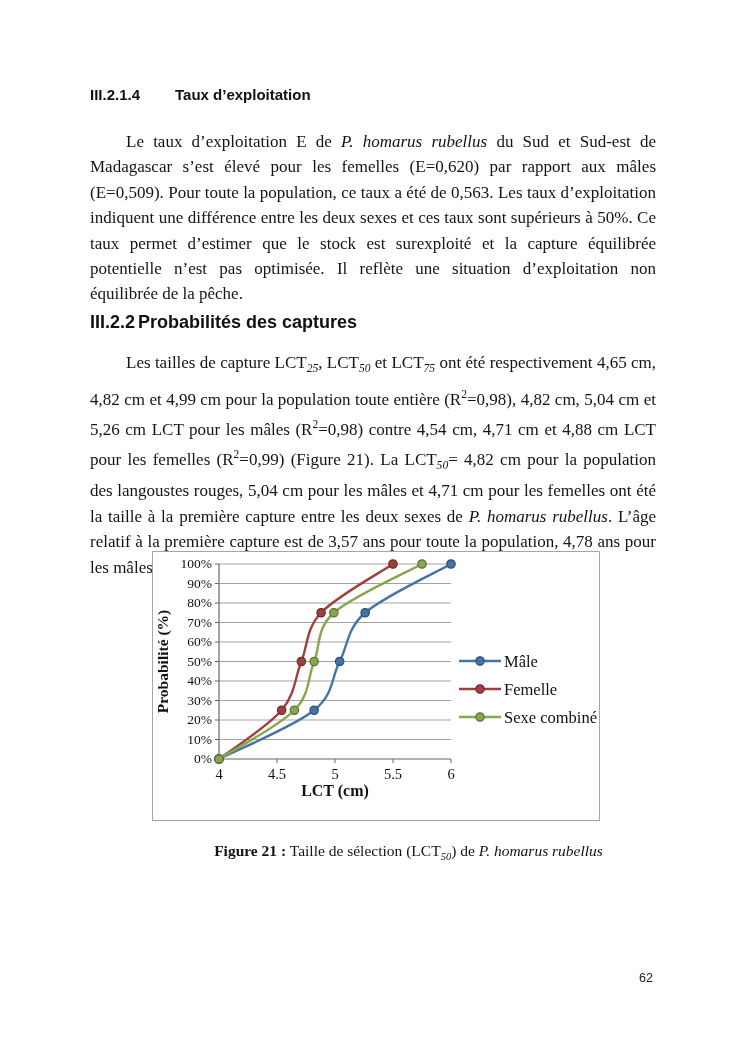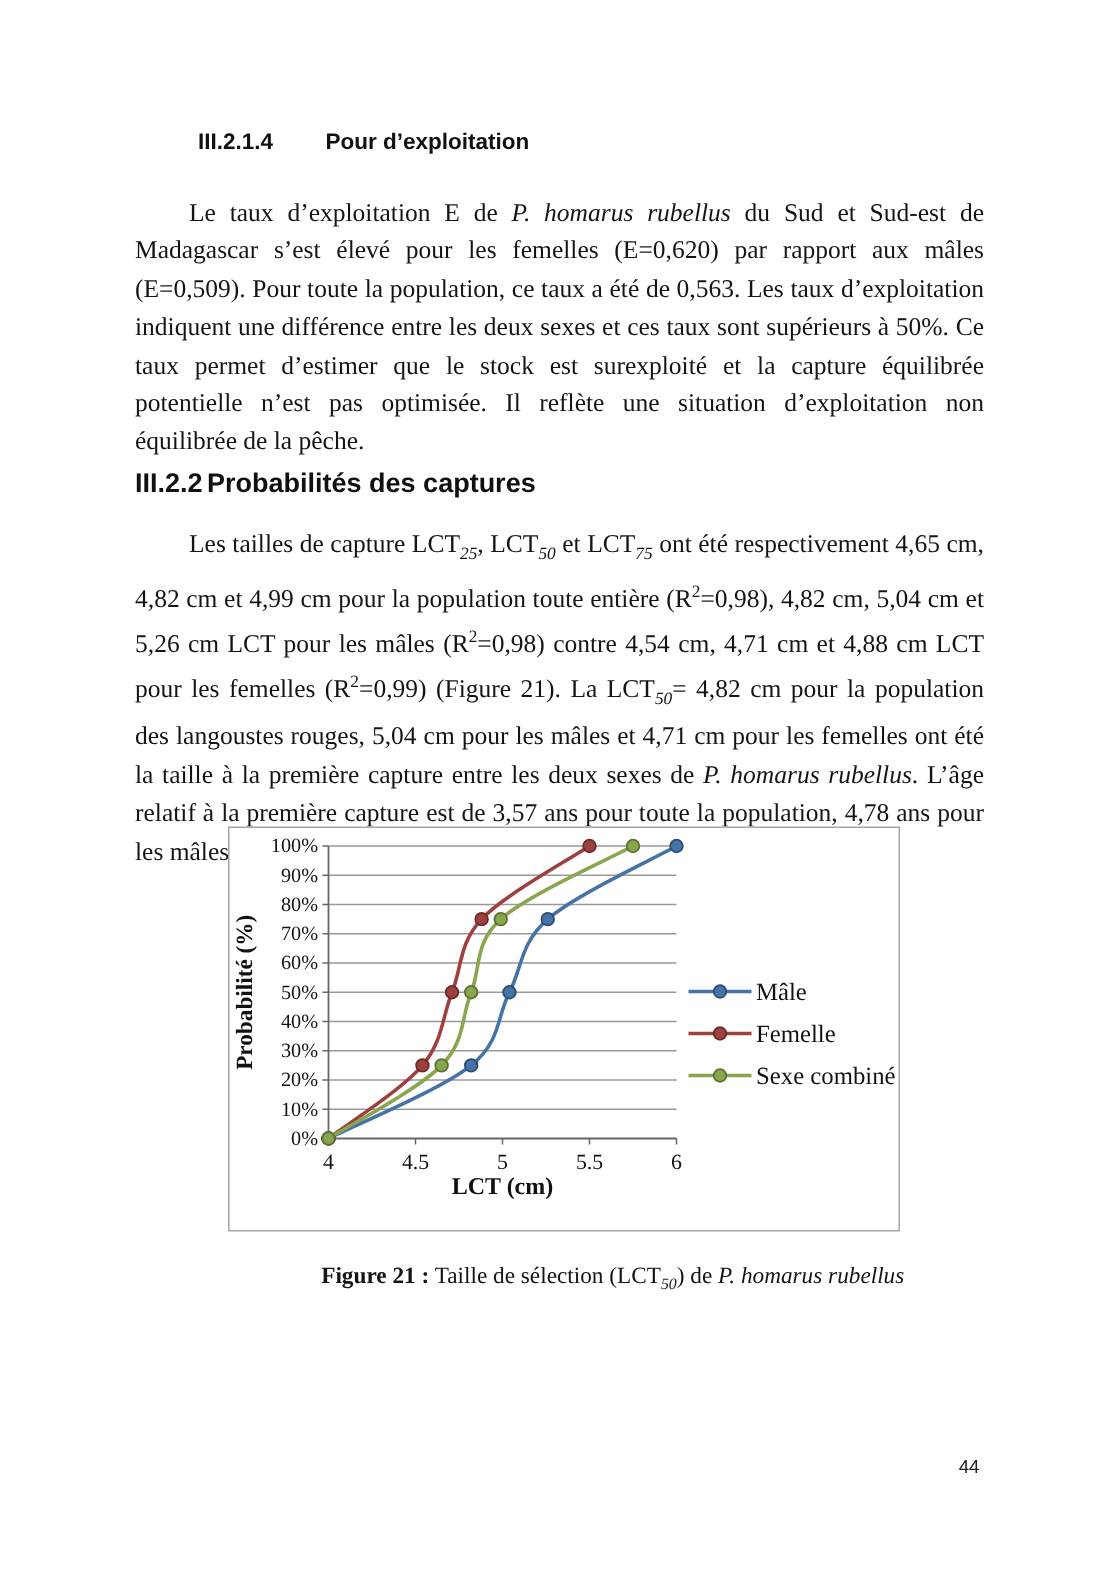--- a/index.html
+++ b/index.html
@@ -6,21 +6,21 @@
   .page{
     position:relative;width:745px;height:1053px;background:#fff;
     font-family:"Liberation Serif","DejaVu Serif",serif;color:#141414;
     overflow:hidden;
   }
   .h1{
     position:absolute;left:90px;top:86px;margin:0;
     font-family:"Liberation Sans","DejaVu Sans",sans-serif;
     font-weight:bold;font-size:15px;color:#111;
   }
-  .h1 .num{display:inline-block;width:85px;margin-left:42px;}
+  .h1 .num{display:inline-block;width:85px;}
   .h2{
     position:absolute;left:90px;top:312px;margin:0;
     font-family:"Liberation Sans","DejaVu Sans",sans-serif;
     font-weight:bold;font-size:18px;color:#111;
   }
   .h2 .num{margin-right:3px;}
   .para{
     position:absolute;left:90px;width:566px;margin:0;
     font-size:17px;line-height:25.4px;text-align:justify;text-indent:36px;
   }
@@ -41,21 +41,21 @@
     position:absolute;top:971px;right:92px;
     font-family:"Liberation Sans","DejaVu Sans",sans-serif;font-size:12.5px;color:#222;
   }
 </style>
 </head>
 <body>
 
 <div class="page">
 
   <h1 class="h1">
-    <span class="num">III.2.1.4</span><span>Pour d’exploitation</span>
+    <span class="num">III.2.1.4</span><span>Taux d’exploitation</span>
   </h1>
 
   <p class="para" id="para1"><span>Le taux d’exploitation E de </span><i>P. homarus rubellus</i><span> du Sud et Sud-est de Madagascar s’est élevé pour les femelles (E=0,620) par rapport aux mâles (E=0,509). Pour toute la population, ce taux a été de 0,563. Les taux d’exploitation indiquent une différence entre les deux sexes et ces taux sont supérieurs à 50%. Ce taux permet d’estimer que le stock est surexploité et la capture équilibrée potentielle n’est pas optimisée. Il reflète une situation d’exploitation non équilibrée de la pêche.</span></p>
 
   <h2 class="h2">
     <span class="num">III.2.2</span><span>Probabilités des captures</span>
   </h2>
 
   <p class="para" id="para2"><span>Les tailles de capture LCT</span><sub>25</sub><span>, LCT</span><sub>50</sub><span> et LCT</span><sub>75</sub><span> ont été respectivement 4,65 cm, 4,82 cm et 4,99 cm pour la population toute entière (R</span><sup>2</sup><span>=0,98), 4,82 cm, 5,04 cm et 5,26 cm LCT pour les mâles (R</span><sup>2</sup><span>=0,98) contre 4,54 cm, 4,71 cm et 4,88 cm LCT pour les femelles (R</span><sup>2</sup><span>=0,99) (Figure 21). La LCT</span><sub>50</sub><span>= 4,82 cm pour la population des langoustes rouges, 5,04 cm pour les mâles et 4,71 cm pour les femelles ont été la taille à la première capture entre les deux sexes de </span><i>P. homarus rubellus</i><span>. L’âge relatif à la première capture est de 3,57 ans pour toute la population, 4,78 ans pour les mâles et 2,87 ans pour les femelles.</span></p>
 
@@ -132,15 +132,15 @@
           <circle cx="327" cy="137" r="4.2" fill="#9E413E" stroke="#6B2B29" stroke-width="1.2"></circle>
           <text x="351" y="142.5" font-size="16.5" font-family="Liberation Serif, DejaVu Serif, serif" fill="#111">Femelle</text>
           <line x1="306" y1="165" x2="348" y2="165" stroke="#89A54E" stroke-width="2.4"></line>
           <circle cx="327" cy="165" r="4.2" fill="#89A54E" stroke="#5D7134" stroke-width="1.2"></circle>
           <text x="351" y="170.5" font-size="16.5" font-family="Liberation Serif, DejaVu Serif, serif" fill="#111">Sexe combiné</text>
         </svg></div>
   </figure>
 
   <div class="para caption"><b>Figure 21 :</b><span> Taille de sélection (LCT</span><sub>50</sub><span>) de </span><i>P. homarus rubellus</i></div>
 
-  <div class="pageno">44</div>
+  <div class="pageno">62</div>
 
 </div>
 
 </body></html>

